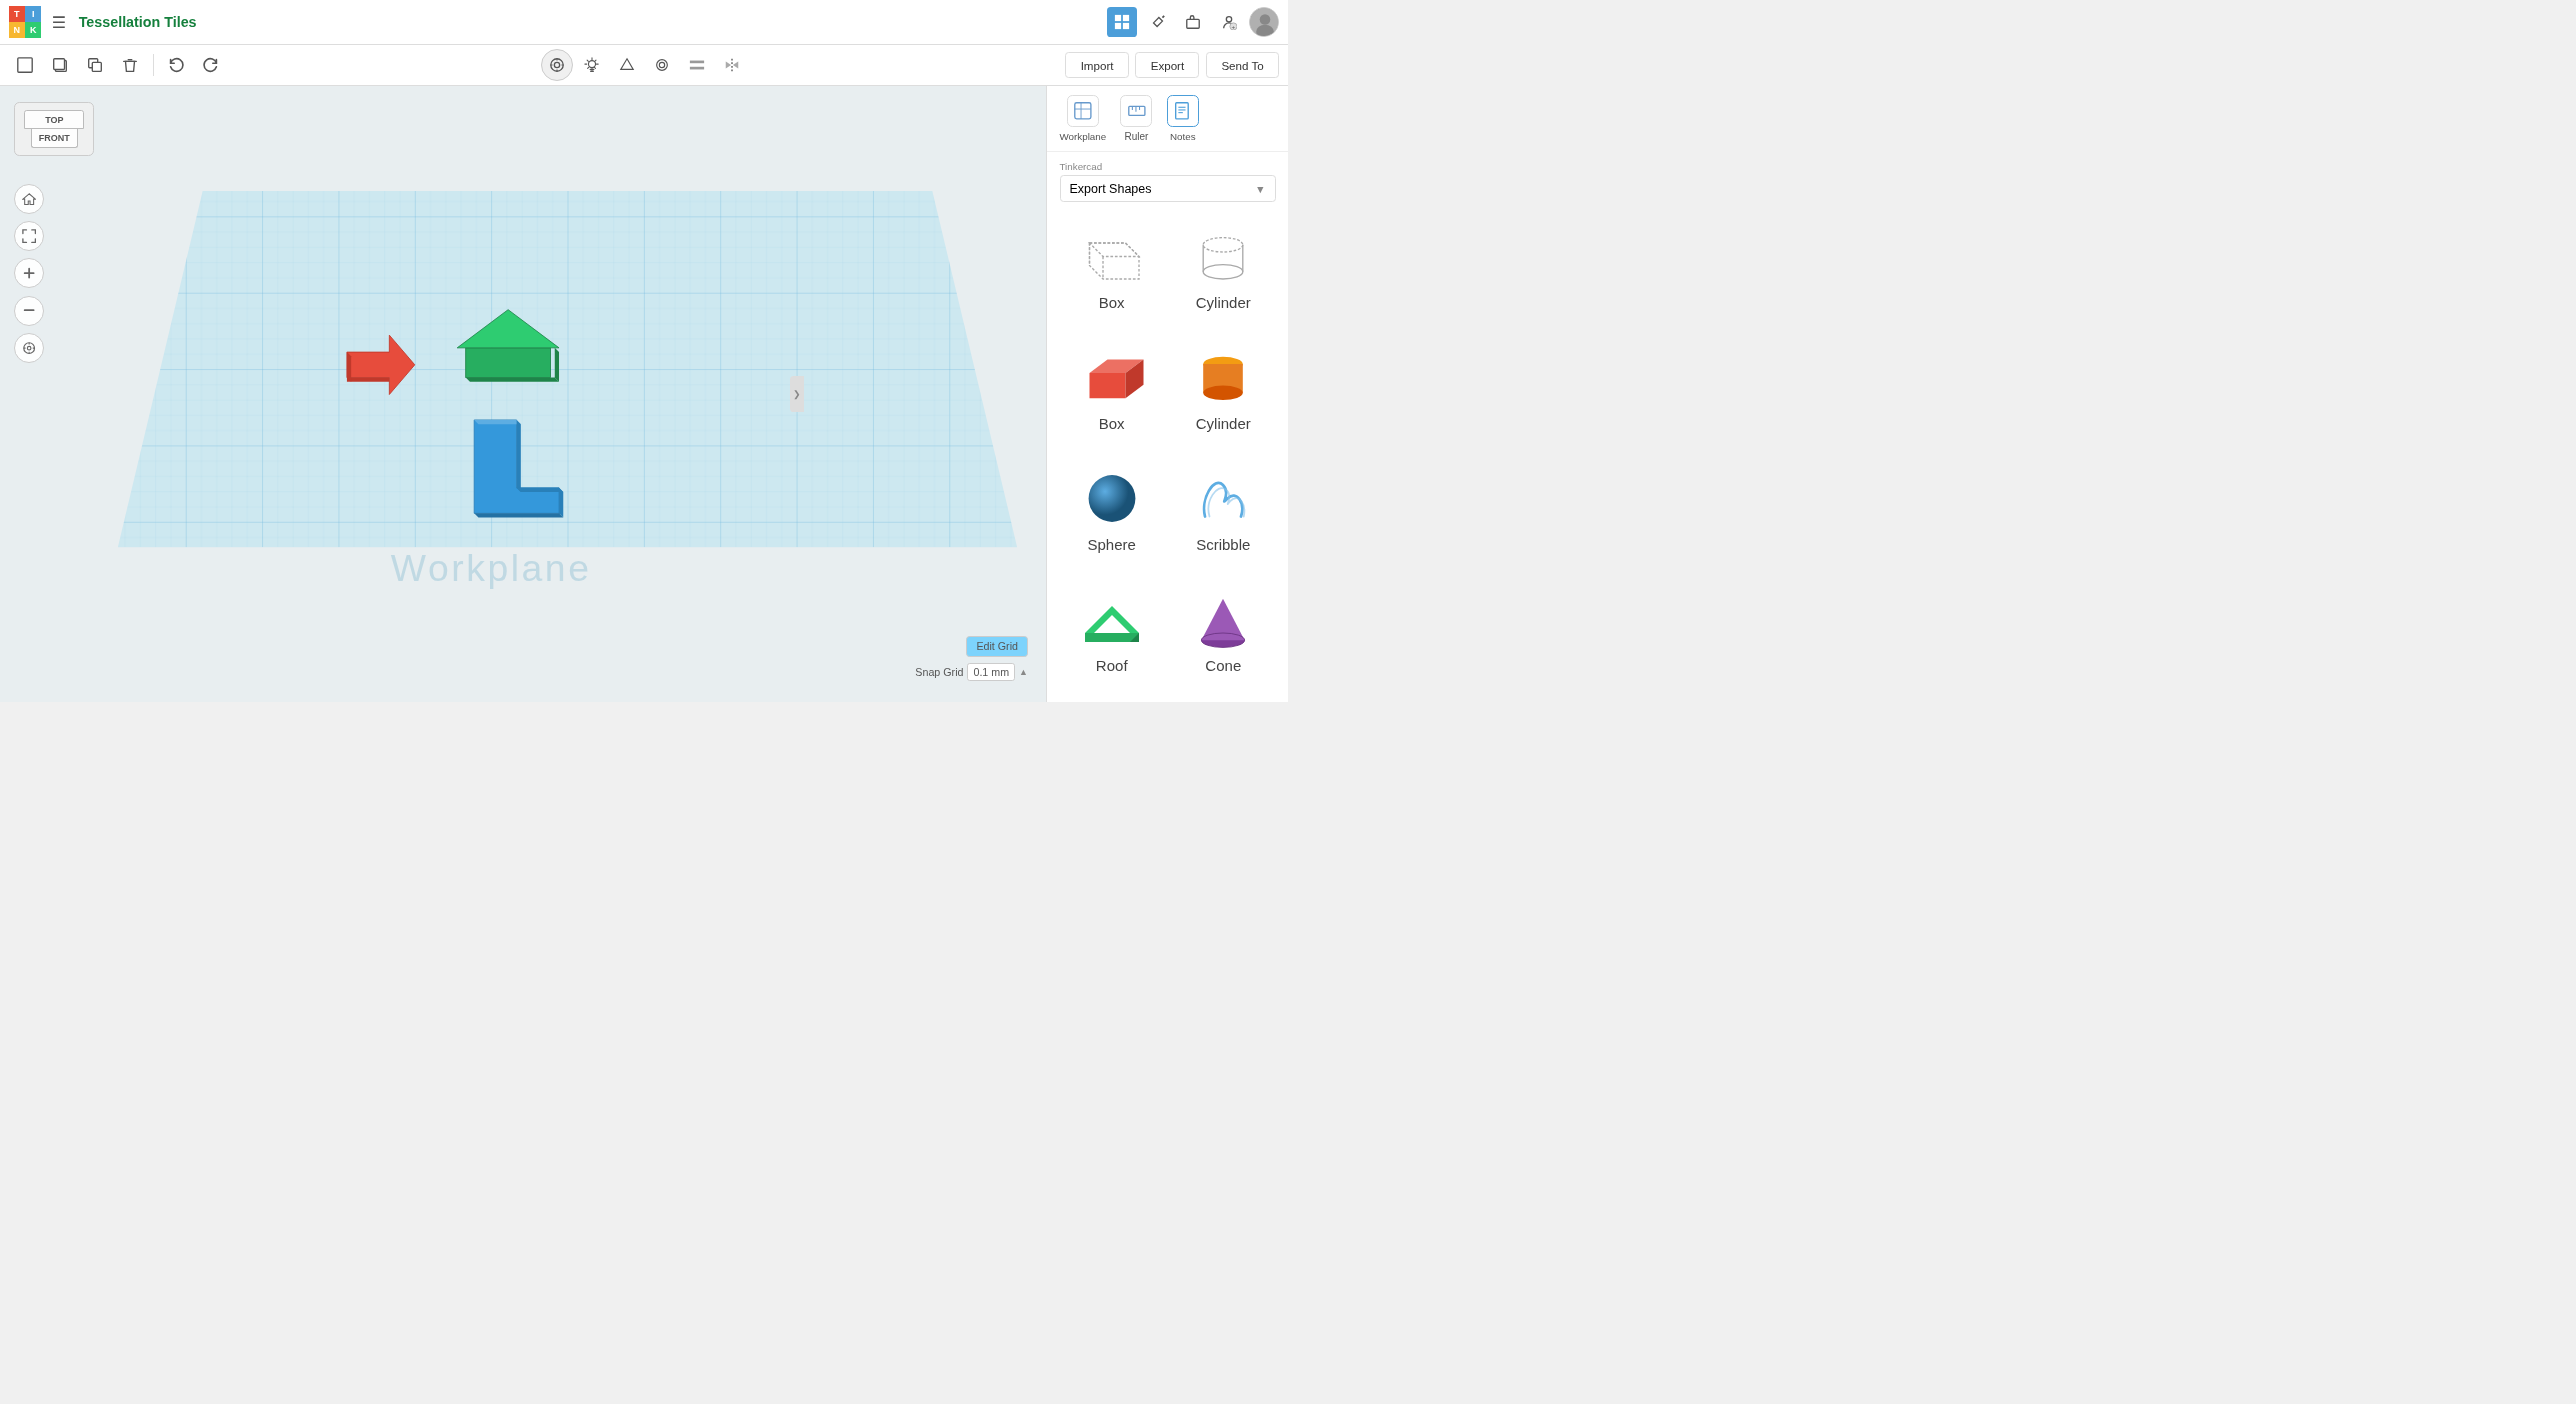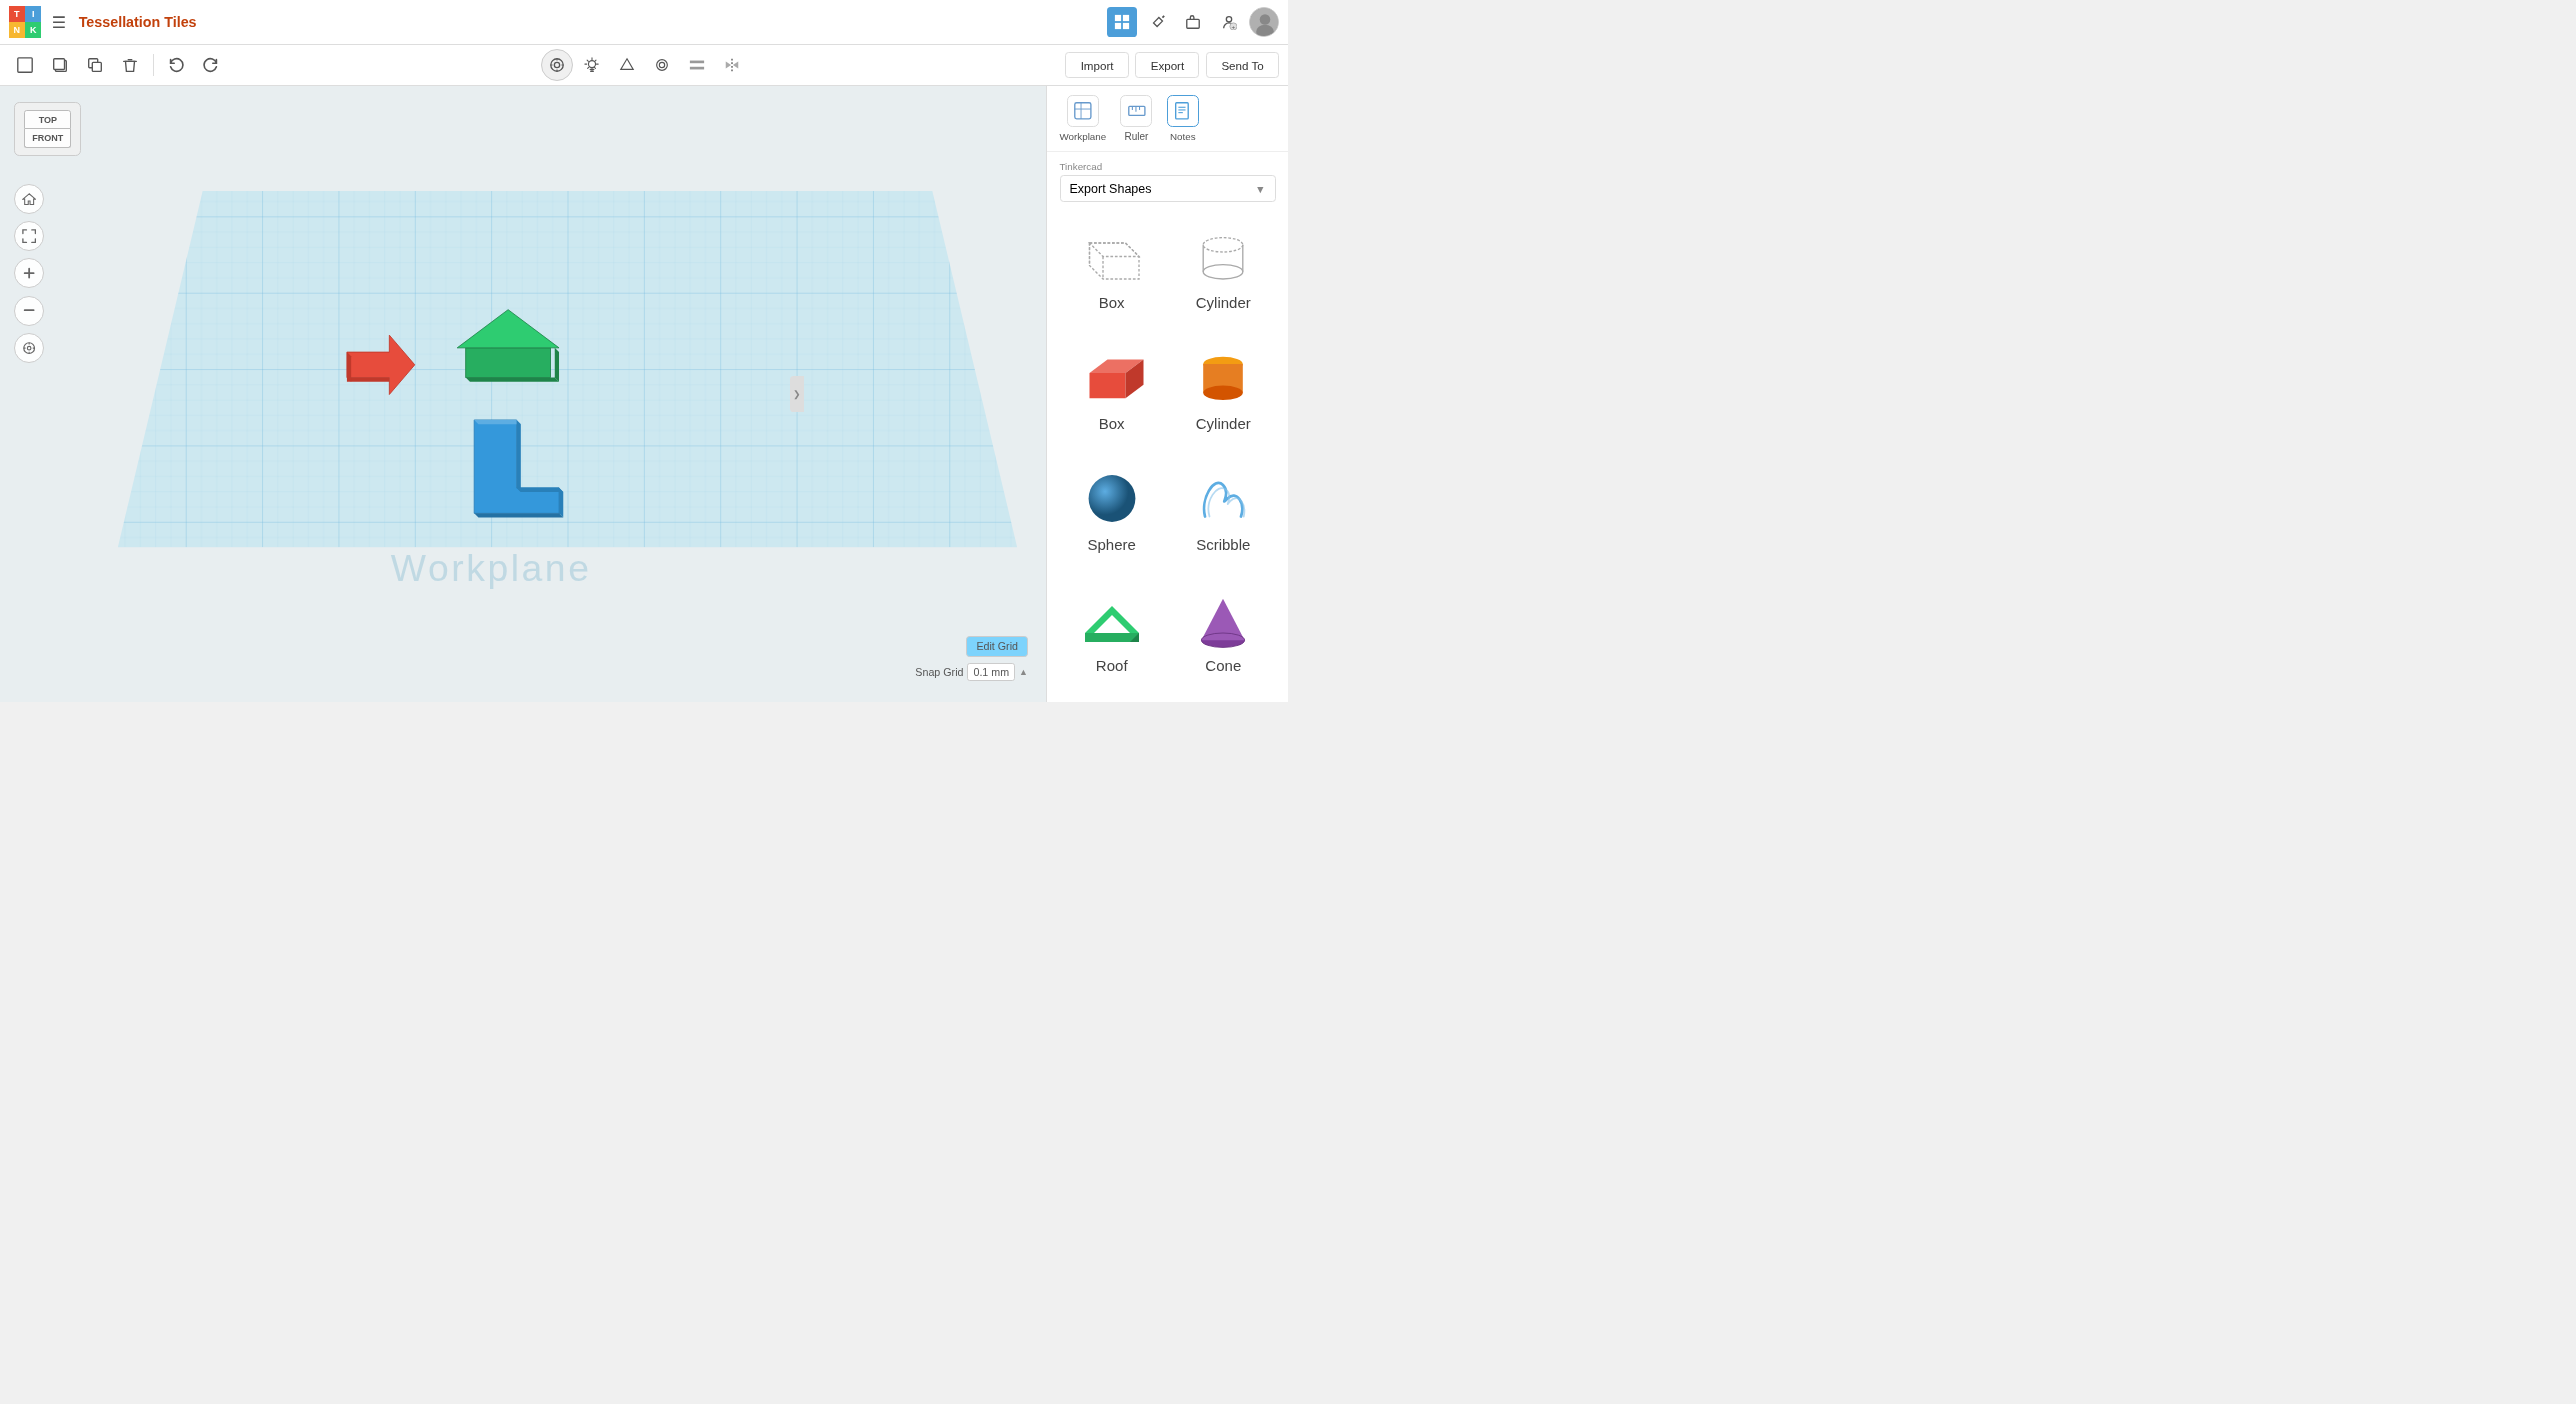--- a/index.html
+++ b/index.html
@@ -13,21 +13,21 @@
     #tinkercad-logo {
       width: 32px; height: 32px; display: grid; grid-template-columns: 1fr 1fr; gap: 0.9px;
     }
     .logo-cell { display: flex; align-items: center; justify-content: center; font-size: 9px; font-weight: bold; color: #fff; }
     .logo-t { background: #e94d35; }
     .logo-i { background: #4c9ed9; }
     .logo-n { background: #f7b731; }
     .logo-k { background: #2ecc71; }
 
     #design-list-icon { font-size: 16px; color: #555; cursor: pointer; margin-left: 3.6px; }
-    #design-title { font-size: 14.3px; font-weight: 600; color: #c2410c; margin-left: 5.4px; flex: 1; }
+    #design-title { font-size: 14.3px; font-weight: 600; color: #15803d; margin-left: 5.4px; flex: 1; }
 
     
     #top-toolbar {
       display: flex; align-items: center; background: #fff; border-bottom: 0.9px solid #ddd;
       height: 41px; padding: 0 9px; gap: 3px;
     }
     .toolbar-btn {
       width: 32px; height: 32px; border: none; background: none; cursor: pointer;
       border-radius: 3.6px; display: flex; align-items: center; justify-content: center;
       color: #555; font-size: 16px;
@@ -56,21 +56,21 @@
 
     
     #viewport { flex: 1; position: relative; background: #e8eef0; overflow: hidden; }
 
     
     #view-cube {
       position: absolute; top: 16px; left: 14.3px;
       width: 64px; height: 64px; z-index: 10;
     }
     .cube-top {
-      width: 47px; margin: 0 auto; padding: 3.6px 0; text-align: center;
+      width: 60px; margin: 0 auto; padding: 3.6px 0; text-align: center;
       background: rgba(255,255,255,0.85); border: 0.9px solid #bbb; border-radius: 2.7px 2.7px 0 0;
       font-size: 9px; font-weight: 600; color: #555;
     }
     .cube-front {
       width: 47px; margin: 0 auto; padding: 3.6px 0; text-align: center;
       background: rgba(255,255,255,0.85); border: 0.9px solid #bbb; border-radius: 0 0 2.7px 2.7px;
       border-top: none; font-size: 9px; font-weight: 600; color: #555;
     }
     .cube-wrapper {
       background: rgba(240,240,240,0.9); border: 0.9px solid #ccc; border-radius: 5.4px;

